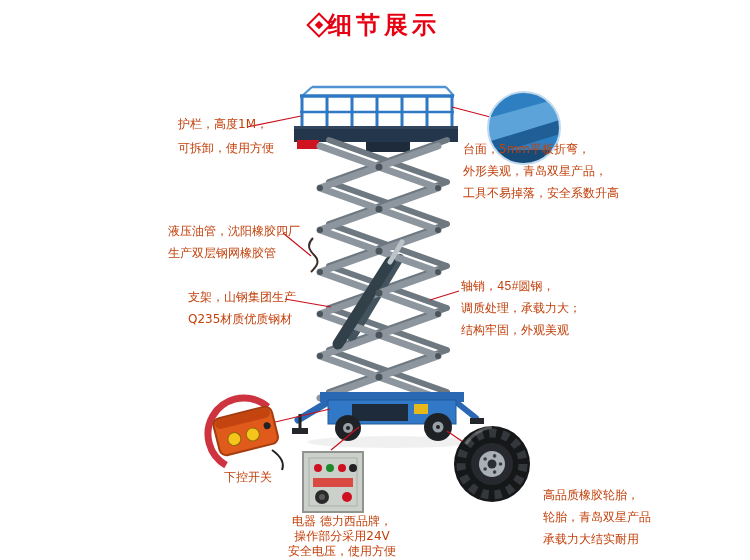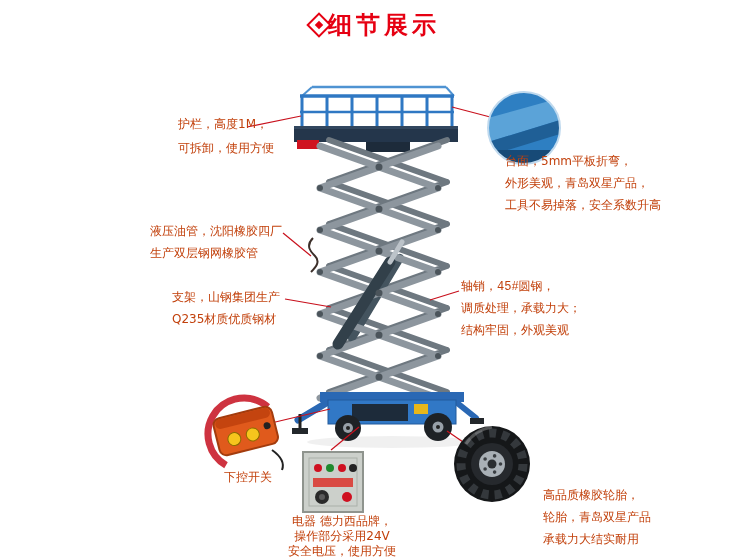--- a/index.html
+++ b/index.html
@@ -6,23 +6,23 @@
   body{width:750px;height:560px;background:#fff;font-family:"DejaVu Sans","Liberation Sans",sans-serif;}
   #stage{position:relative;width:750px;height:560px;overflow:hidden;background:#fff;}
   .illustration{position:absolute;left:0;top:0;}
   .title-row{position:absolute;top:8px;left:0;width:100%;display:flex;align-items:center;justify-content:center;height:34px;}
   .diamond{width:14px;height:14px;border:2px solid #e60012;transform:rotate(45deg);display:flex;align-items:center;justify-content:center;flex:0 0 auto;}
   .diamond-inner{width:6px;height:6px;background:#e60012;}
   .title{font-size:24px;line-height:1;color:#e60012;font-weight:bold;letter-spacing:4px;margin:0;}
   .callout{position:absolute;color:#c2410c;font-size:12px;line-height:22px;white-space:nowrap;}
   .callout span{display:block;}
   .c-guardrail{left:178px;top:112px;line-height:24px;}
-  .c-platform{left:463px;top:150px;margin-left:42px;}
-  .c-hose{left:150px;top:220px;font-family:Liberation Serif, serif;}
-  .c-frame{left:172px;top:286px;}
+  .c-platform{left:463px;top:138px;}
+  .c-hose{left:168px;top:220px;font-family:Liberation Serif, serif;}
+  .c-frame{left:188px;top:286px;}
   .c-pin{left:461px;top:276px;font-family:Liberation Mono, monospace;}
   .c-remote{left:224px;top:466px;}
   .c-electric{left:288px;top:514px;line-height:15px;text-align:center;}
   .c-tire{left:543px;top:484px;}
 </style>
 </head>
 <body>
 
 <div id="stage">
 

